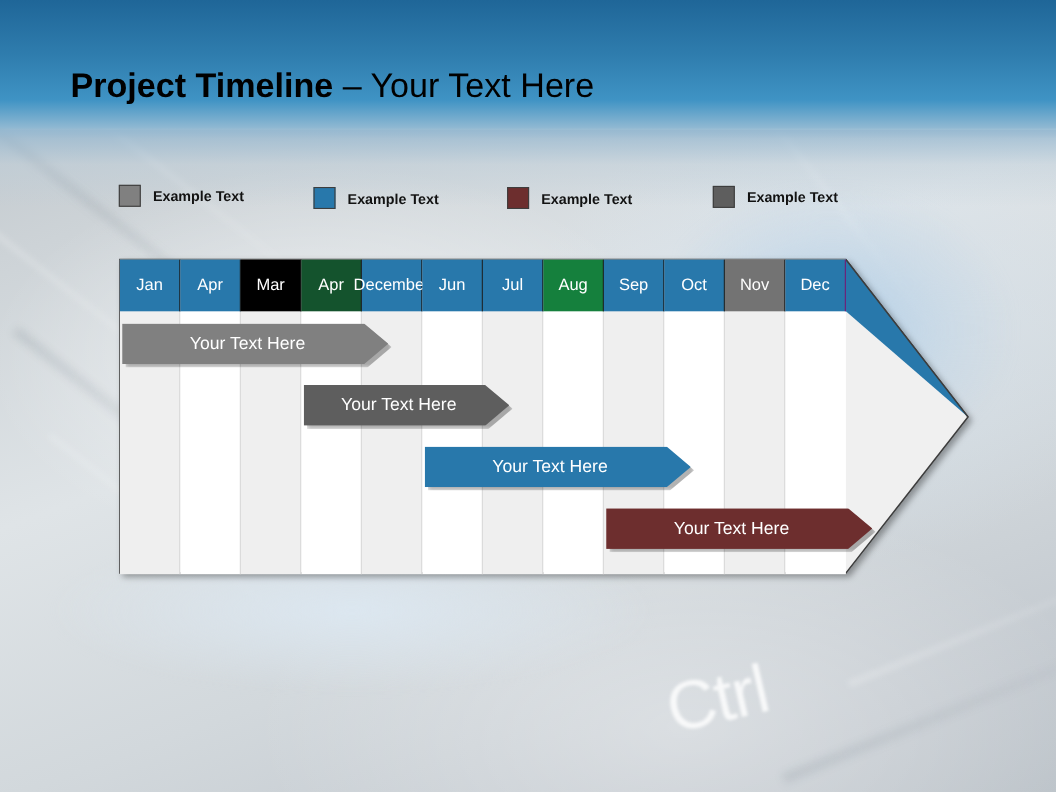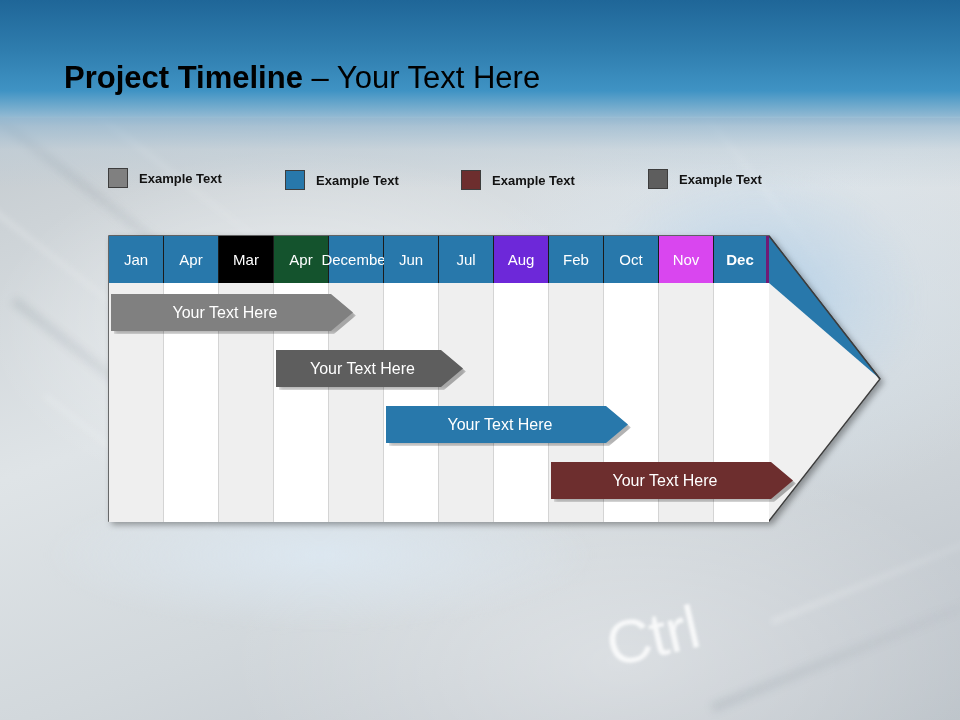--- a/index.html
+++ b/index.html
@@ -110,21 +110,21 @@
   #month-row {
     position:absolute; left:0; top:0; width:692px; height:47px;
     display:flex; z-index:4;
   }
   .month-cell {
     width:55px; height:47px; background:#2878ab;
     border-right:1px solid #1b1b1b;
     display:flex; align-items:center; justify-content:center;
     color:#ffffff; font-size:15px;
   }
-  .month-cell:last-child { border-right:3px solid #701a75;font-weight:bold; }
+  .month-cell:last-child { border-right:1px solid #701a75; }
 
   
   #bars { position:absolute; left:0; top:0; width:772px; height:286px; z-index:5; }
   .bar {
     position:absolute; height:37px;
     display:flex; align-items:center; justify-content:center;
     color:#ffffff; font-size:16px; white-space:nowrap;
     clip-path:polygon(0 0, calc(100% - 22px) 0, 100% 50%, calc(100% - 22px) 100%, 0 100%);
   }
   .bar-shadow {
@@ -207,24 +207,24 @@
       <div class="col plain"></div>
     </div>
   <div id="month-row">
       <div class="month-cell" style="background: rgb(40, 120, 171);">Jan</div>
       <div class="month-cell" style="background: rgb(40, 120, 171);">Apr</div>
       <div class="month-cell" style="background: #000000;">Mar</div>
       <div class="month-cell" style="background: #14532d;">Apr</div>
       <div class="month-cell" style="background: rgb(40, 120, 171);">December</div>
       <div class="month-cell" style="background: rgb(40, 120, 171);">Jun</div>
       <div class="month-cell" style="background: rgb(40, 120, 171); text-align: right;">Jul</div>
-      <div class="month-cell" style="background: #6d28d9;">Aug</div>
-      <div class="month-cell" style="background: rgb(40, 120, 171);">Feb</div>
+      <div class="month-cell" style="background: #15803d;">Aug</div>
+      <div class="month-cell" style="background: rgb(40, 120, 171);">Sep</div>
       <div class="month-cell" style="background: rgb(40, 120, 171);">Oct</div>
-      <div class="month-cell" style="background: #d946ef;">Nov</div>
+      <div class="month-cell" style="background: #737373;">Nov</div>
       <div class="month-cell" style="background: rgb(40, 120, 171);">Dec</div>
     </div>
   <div id="bars">
       <div class="bar-shadow" style="left: 5px; top: 61px; width: 242px;"></div>
       <div class="bar" style="left: 2px; top: 58px; width: 242px; background: rgb(128, 128, 128); z-index: 5;">
         <span class="bar-label" style="margin-right: 14px;">Your  Text Here</span>
       </div>
       <div class="bar-shadow" style="left: 170px; top: 117px; width: 187px;"></div>
       <div class="bar" style="left: 167px; top: 114px; width: 187px; background: rgb(94, 94, 94); z-index: 5;">
         <span class="bar-label" style="margin-right: 14px;">Your  Text Here</span>

